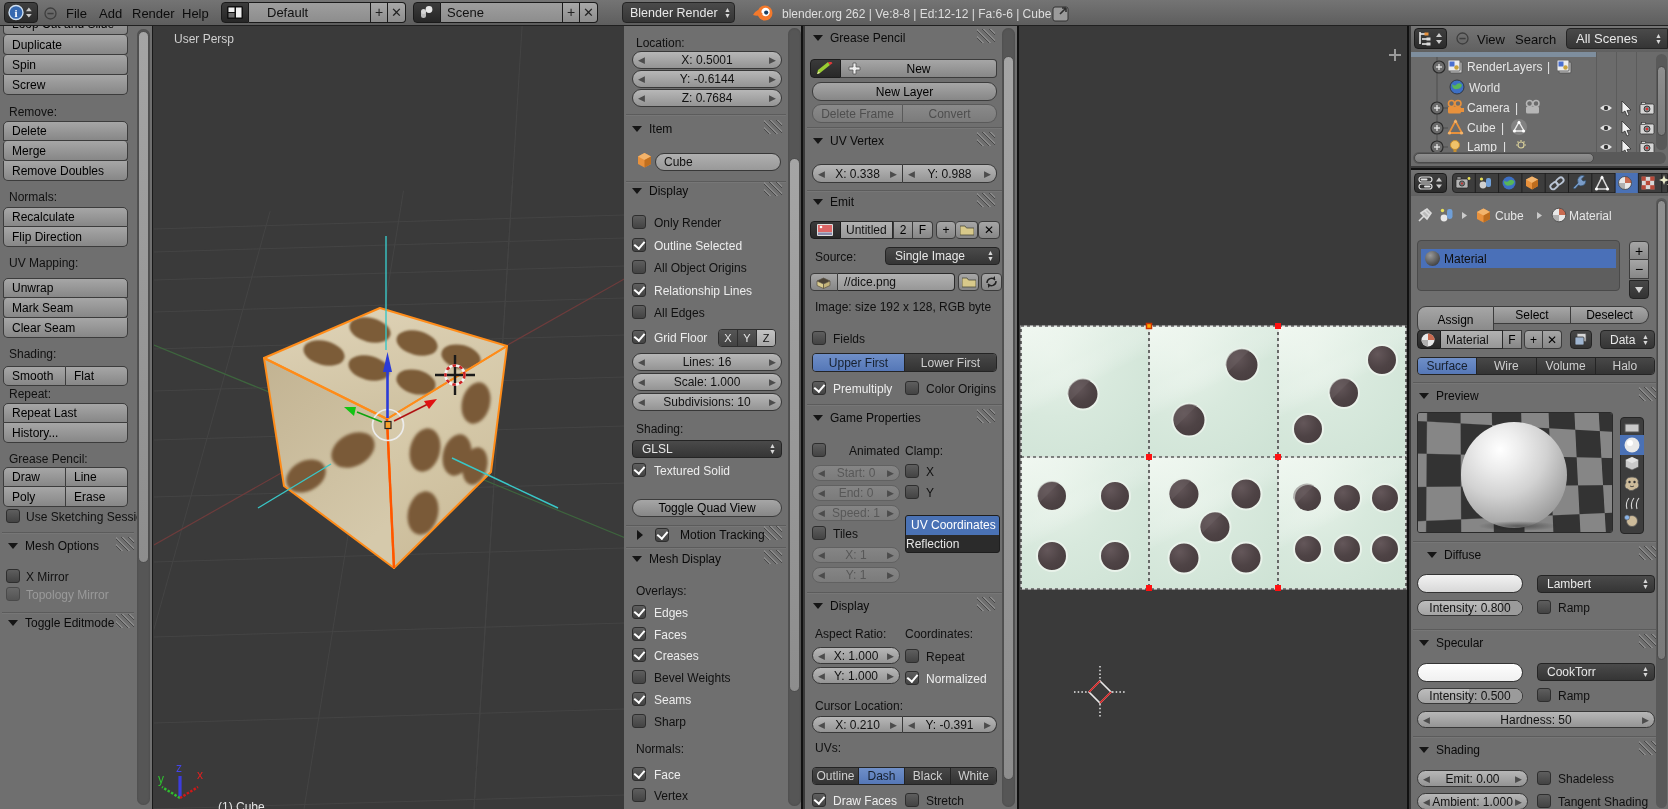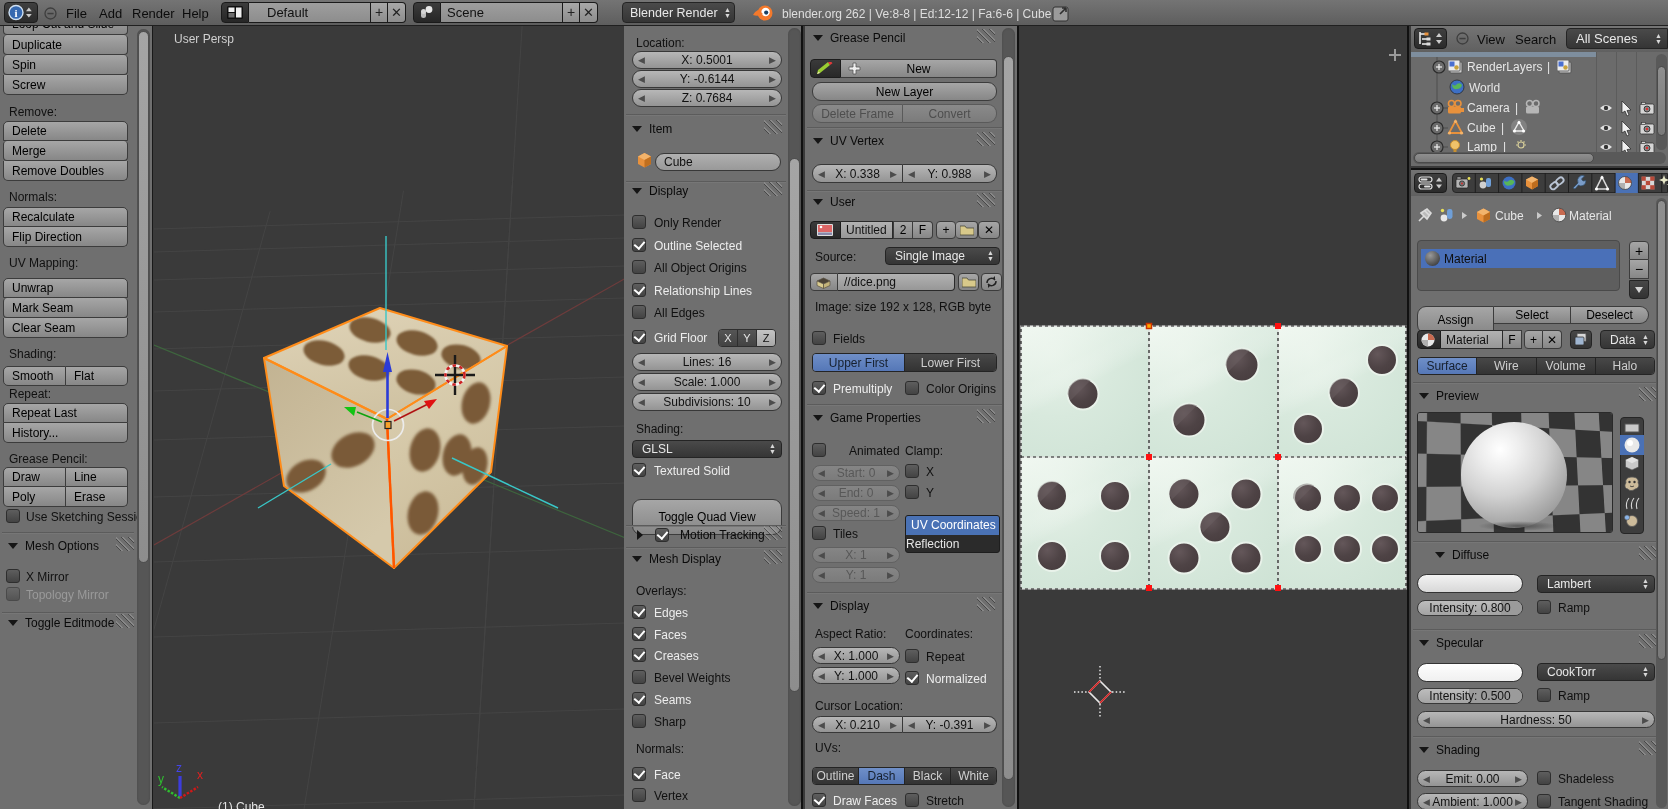--- a/index.html
+++ b/index.html
@@ -302,21 +302,21 @@
         <div style="flex:1;background:linear-gradient(#555,#434343);border-right:1px solid #2e2e2e;color:#e5e5e5;font-size:11px;text-align:center;line-height:17px;">Y</div>
         <div style="flex:1;background:linear-gradient(#c4c4c4,#a8a8a8);color:#111;font-size:11px;text-align:center;line-height:17px;">Z</div>
       </div>
   <div class="pill" style="left:8px;top:327px;width:150px;height:18px;"><span class="la">◀</span>Lines: 16<span class="ra">▶</span></div>
   <div class="pill" style="left:8px;top:347px;width:150px;height:18px;"><span class="la">◀</span>Scale: 1.000<span class="ra">▶</span></div>
   <div class="pill" style="left:8px;top:367px;width:150px;height:18px;"><span class="la">◀</span>Subdivisions: 10<span class="ra">▶</span></div>
   <div class="plabel" style="left:12px;top:396px;">Shading:</div>
   <div class="dd" style="left:8px;top:414px;width:150px;height:18px;">GLSL<span class="ud">▲<br>▼</span></div>
   <div class="chk on" style="left:8px;top:437px;"></div>
       <div class="clab on" style="left:30px;top:438px;">Textured Solid</div>
-  <div class="btn" style="left:8px;top:473px;width:150px;height:36px;border-radius:9px;">Toggle Quad View</div>
+  <div class="btn" style="left:8px;top:473px;width:150px;height:18px;border-radius:9px;">Toggle Quad View</div>
   <div class="sep" style="left:2px;top:499px;width:160px;"></div>
   <div class="phead closed" style="left:13px;top:502px;"></div>
   <div class="chk on" style="left:31px;top:502px;"></div>
   <div class="abs" style="left:56px;top:502px;color:#0a0a0a;font-size:12px;">Motion Tracking</div>
   <div class="grip" style="left:140px;top:500px;"></div>
   <div class="sep" style="left:2px;top:521px;width:160px;"></div>
   <div class="phead" style="left:8px;top:526px;">Mesh Display</div>
   <div class="grip" style="left:140px;top:524px;"></div>
   <div class="plabel" style="left:12px;top:558px;">Overlays:</div>
   <div class="chk on" style="left:8px;top:579px;"></div>
@@ -356,21 +356,21 @@
       </svg>
   <div class="btn" style="left:7px;top:56px;width:185px;height:19px;border-radius:9px;">New Layer</div>
   <div class="btn dis" style="left:7px;top:78px;width:91px;height:19px;border-radius:9px 0 0 9px;">Delete Frame</div>
   <div class="btn dis" style="left:98px;top:78px;width:94px;height:19px;border-radius:0 9px 9px 0;border-left:none;">Convert</div>
   <div class="sep" style="left:2px;top:101px;width:196px;"></div>
   <div class="phead" style="left:8px;top:108px;">UV Vertex</div>
   <div class="grip" style="left:172px;top:106px;"></div>
   <div class="pill" style="left:7px;top:138px;width:91px;height:19px;border-radius:9px 0 0 9px;"><span class="la">◀</span>X: 0.338<span class="ra">▶</span></div>
   <div class="pill" style="left:98px;top:138px;width:94px;height:19px;border-radius:0 9px 9px 0;border-left:none;"><span class="la">◀</span>Y: 0.988<span class="ra">▶</span></div>
   <div class="sep" style="left:2px;top:164px;width:196px;"></div>
-  <div class="phead" style="left:8px;top:169px;">User</div>
+  <div class="phead" style="left:8px;top:169px;">Emit</div>
   <div class="grip" style="left:172px;top:167px;"></div>
   <div class="abs" style="left:5px;top:195px;width:31px;height:18px;background:linear-gradient(#3a3a3a,#282828);border:1px solid #1c1c1c;border-radius:4px 0 0 4px;"></div>
   <svg class="abs" style="left:12px;top:198px;" width="16" height="12" viewBox="0 0 16 12">
         <rect x="0" y="0" width="16" height="12" rx="1" fill="#ddd"></rect>
         <rect x="1" y="1" width="14" height="7" fill="#d66"></rect>
         <circle cx="4" cy="3" r="1.3" fill="#fff"></circle>
         <rect x="1" y="8.5" width="14" height="2.5" fill="#88a"></rect>
       </svg>
   <div class="abs" style="left:36px;top:195px;width:52px;height:18px;background:linear-gradient(#b2b2b2,#979797);border:1px solid #2a2a2a;border-left:none;font-size:12px;color:#111;line-height:17px;padding-left:5px;">Untitled</div>
   <div class="btn" style="left:88px;top:195px;width:20px;height:18px;border-radius:0;">2</div>
@@ -909,21 +909,21 @@
           <path d="M3 12 q-2 -6 2 -11"></path>
           <path d="M8 12 q-2 -6 2 -11"></path>
           <path d="M13 12 q-2 -6 2 -11"></path>
         </g>
     <g transform="translate(4,98)">
           <circle cx="8" cy="6" r="5.5" fill="#cdbb9a" stroke="#555" stroke-width="0.8"></circle>
           <circle cx="3" cy="2.5" r="2.5" fill="#8ab4e8" stroke="#555" stroke-width="0.6"></circle>
         </g>
   </svg>
   <div class="sep" style="left:2px;top:371px;width:250px;"></div>
-  <div class="phead" style="left:24px;top:378px;">Diffuse</div>
+  <div class="phead" style="left:16px;top:378px;">Diffuse</div>
   <div class="grip" style="left:228px;top:376px;"></div>
   <div class="abs" style="left:6px;top:404px;width:106px;height:19px;background:linear-gradient(#f2f2f2,#d8d8d8);border:1px solid #333;border-radius:10px;"></div>
   <div class="dd" style="left:126px;top:405px;width:118px;height:18px;">Lambert<span class="ud">▲<br>▼</span></div>
   <div class="pill" style="left:6px;top:430px;width:106px;height:16px;background:linear-gradient(#bdbdbd,#a3a3a3);">
         <div class="abs" style="right:0;top:0;width:21px;height:100%;background:#9b9b9b;border-radius:0 8px 8px 0;"></div>
         <span class="txt">Intensity: 0.800</span>
       </div>
   <div class="chk" style="left:126px;top:430px;"></div>
       <div class="clab" style="left:147px;top:431px;">Ramp</div>
   <div class="sep" style="left:2px;top:459px;width:250px;"></div>

